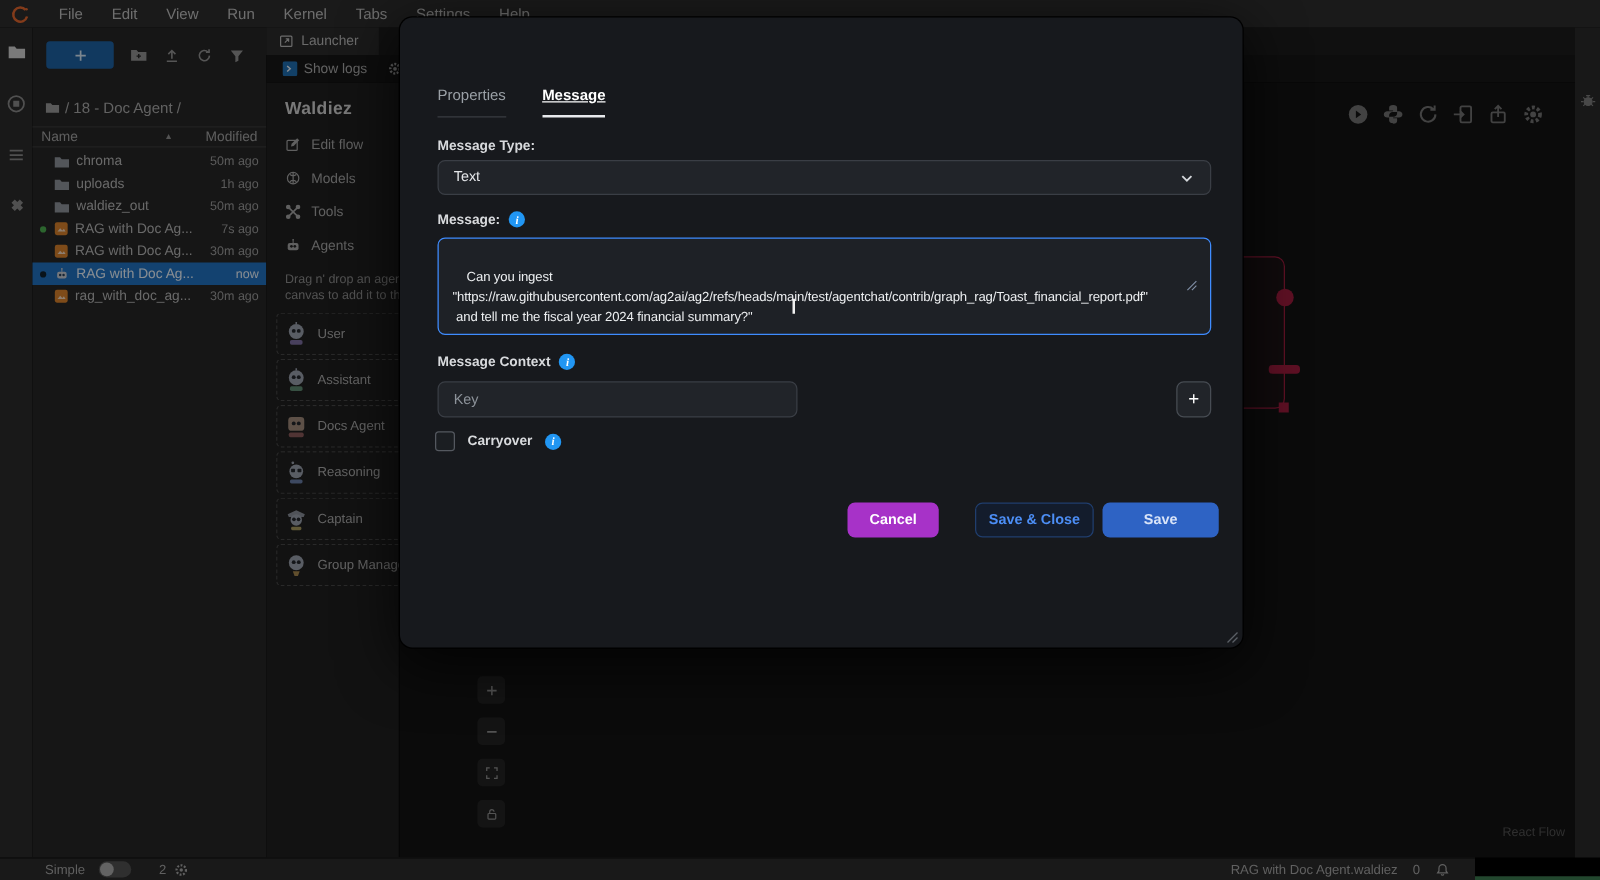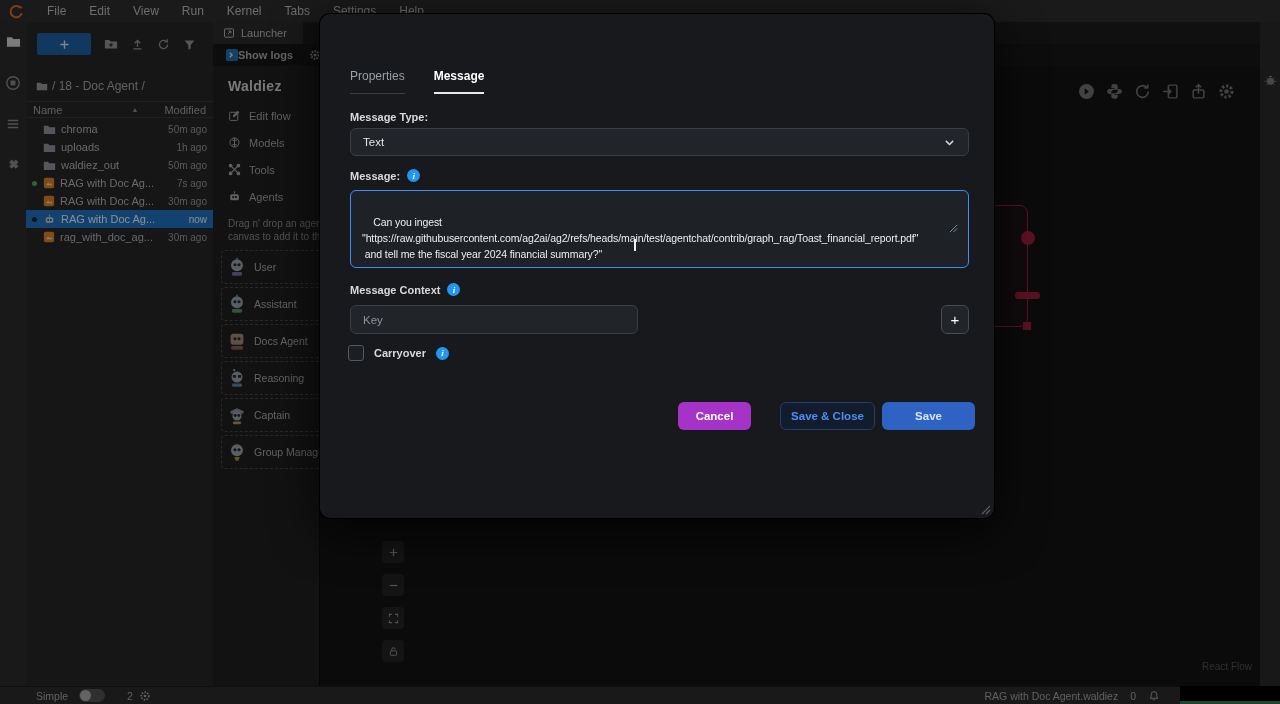--- a/index.html
+++ b/index.html
@@ -43,21 +43,21 @@
   .fb-row .mod{color:#9c9c9c;font-size:10px;white-space:nowrap;}
   .fb-row.selected{background:#2273c2;}
   .fb-row.selected .nm,.fb-row.selected .mod{color:#eaf3fb;}
 
   
   .tabrow{left:213px;top:22px;width:1047px;height:22px;background:#1c1c1c;display:flex;}
   .tab{height:22px;background:#2c2c2c;display:flex;align-items:center;gap:6px;
     padding:0 16px 0 10px;font-size:11px;color:#b8b8b8;}
   .logsrow{left:213px;top:44px;width:1047px;height:22px;background:#171717;
     display:flex;align-items:center;gap:16px;padding-left:13px;font-size:11px;color:#ababab;}
-  .logbtn{display:flex;align-items:center;font-weight:bold;}
+  .logbtn{display:flex;align-items:center;gap:5px;}
 
   
   .wzsb{left:213px;top:66px;width:107px;height:620px;background:#1f1f1f;
     border-right:1px solid #0b0b0b;box-sizing:border-box;}
   .wz-title{position:absolute;left:15px;top:12px;font-size:14px;font-weight:bold;
     color:#d0d0d0;letter-spacing:.3px;}
   .wz-nav{position:absolute;left:15px;top:43px;display:flex;flex-direction:column;gap:14px;
     font-size:11px;color:#a5a5a5;}
   .wz-nav>div{display:flex;align-items:center;gap:8px;white-space:nowrap;}
   .wz-hint{position:absolute;left:15px;top:151px;font-size:10px;color:#8e8e8e;
@@ -105,21 +105,21 @@
   .modal{left:320px;top:14px;width:674px;height:504px;background:#17191d;border-radius:10px;
     box-shadow:0 12px 48px rgba(0,0,0,.8),0 0 0 1px #000;z-index:50;}
   .m-header{position:absolute;left:0;top:0;width:674px;height:33px;background:#0e1013;
     border-radius:10px 10px 0 0;}
   .m-trash{position:absolute;left:13px;top:9px;color:#cccccc;}
   .m-title{position:absolute;left:0;top:9px;width:100%;text-align:center;
     font-size:13px;font-weight:bold;color:#ededed;}
   .m-hicons{position:absolute;right:14px;top:8px;display:flex;align-items:center;gap:17px;color:#aaaeb3;}
   .m-tabs{position:absolute;left:30px;top:55px;display:flex;gap:29px;}
   .m-tab{font-size:12px;padding-bottom:9px;color:#9aa0a6;border-bottom:1px solid #3a3d42;cursor:default;}
-  .m-tab.active{color:#ffffff;font-weight:bold;border-bottom:2px solid #e7e9ec;}
+  .m-tab.active{color:#ffffff;font-weight:bold;border-bottom:2px solid #e7e9ec;text-decoration:underline;}
   .m-label{font-size:11px;font-weight:bold;color:#d8dadd;}
   .lblrow{display:flex;align-items:center;gap:7px;}
   .info{width:13px;height:13px;border-radius:50%;background:#2196f3;color:#fff;
     display:flex;align-items:center;justify-content:center;
     font-size:9px;font-weight:bold;font-style:italic;font-family:"Liberation Serif","DejaVu Serif",serif;}
   .info::after{content:"i";}
   .m-select{position:absolute;left:30px;top:114px;width:619px;height:28px;background:#212429;
     border:1px solid #3a3e45;border-radius:6px;display:flex;align-items:center;
     justify-content:space-between;padding:0 12px;box-sizing:border-box;
     font-size:11.5px;color:#e4e6e9;}

